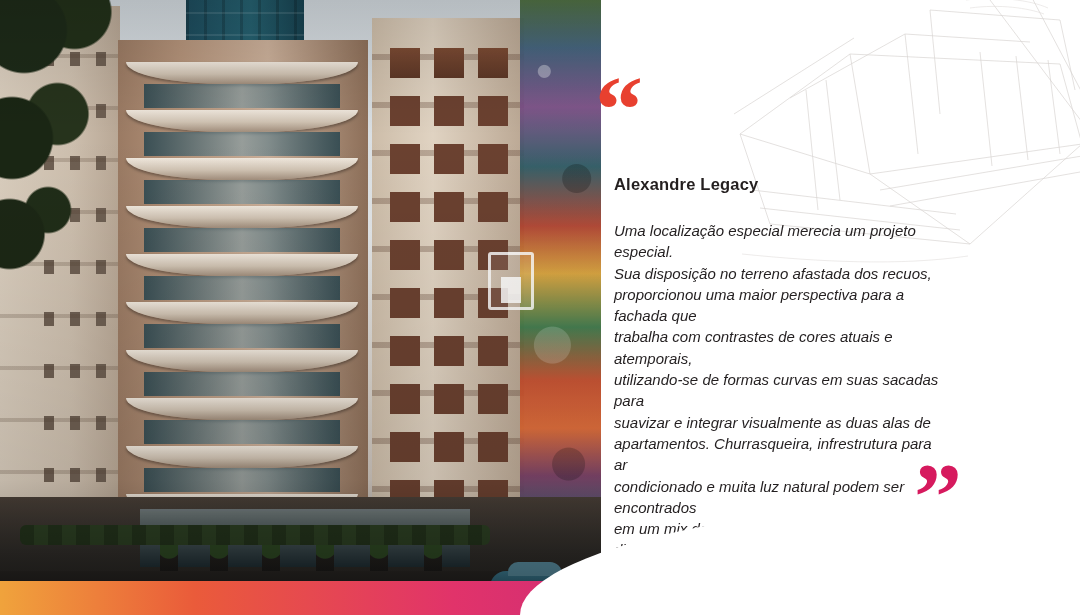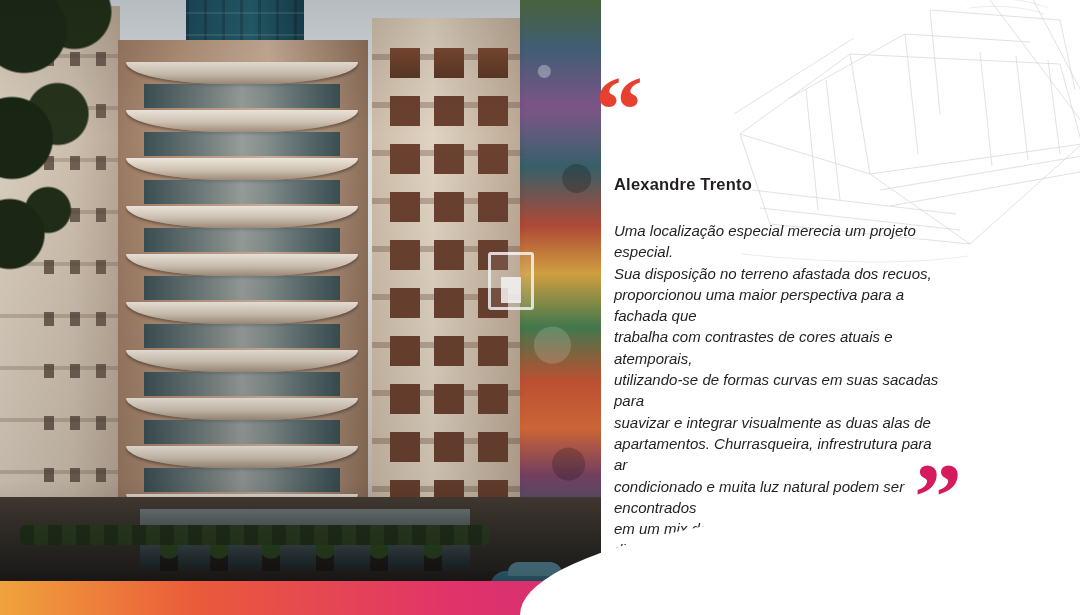--- a/index.html
+++ b/index.html
@@ -364,21 +364,21 @@
         <path d="M260 6 L352 128"></path>
         <path d="M300 0 L358 110"></path>
       </g>
       <g fill="none" stroke="#c9c3c0" stroke-width="0.6">
         <path d="M236 6 C268 2 300 6 318 14"></path>
         <path d="M240 14 C270 10 298 14 314 20"></path>
         <path d="M12 260 C90 268 170 272 238 262"></path>
       </g>
     </svg>
 
-    <div class="author">Alexandre Trento</div>
+    <div class="author">Alexandre Legacy</div>
     <div class="body-copy">Uma localização especial merecia um projeto especial.
 Sua disposição no terreno afastada dos recuos,
 proporcionou uma maior perspectiva para a fachada que
 trabalha com contrastes de cores atuais e atemporais,
 utilizando-se de formas curvas em suas sacadas para
 suavizar e integrar visualmente as duas alas de
 apartamentos.  Churrasqueira, infrestrutura para ar
 condicionado e muita luz natural podem ser encontrados
 em um mix de unidades residenciais diversificado,
 atendendo as mais diferentes necessidades de espaço

